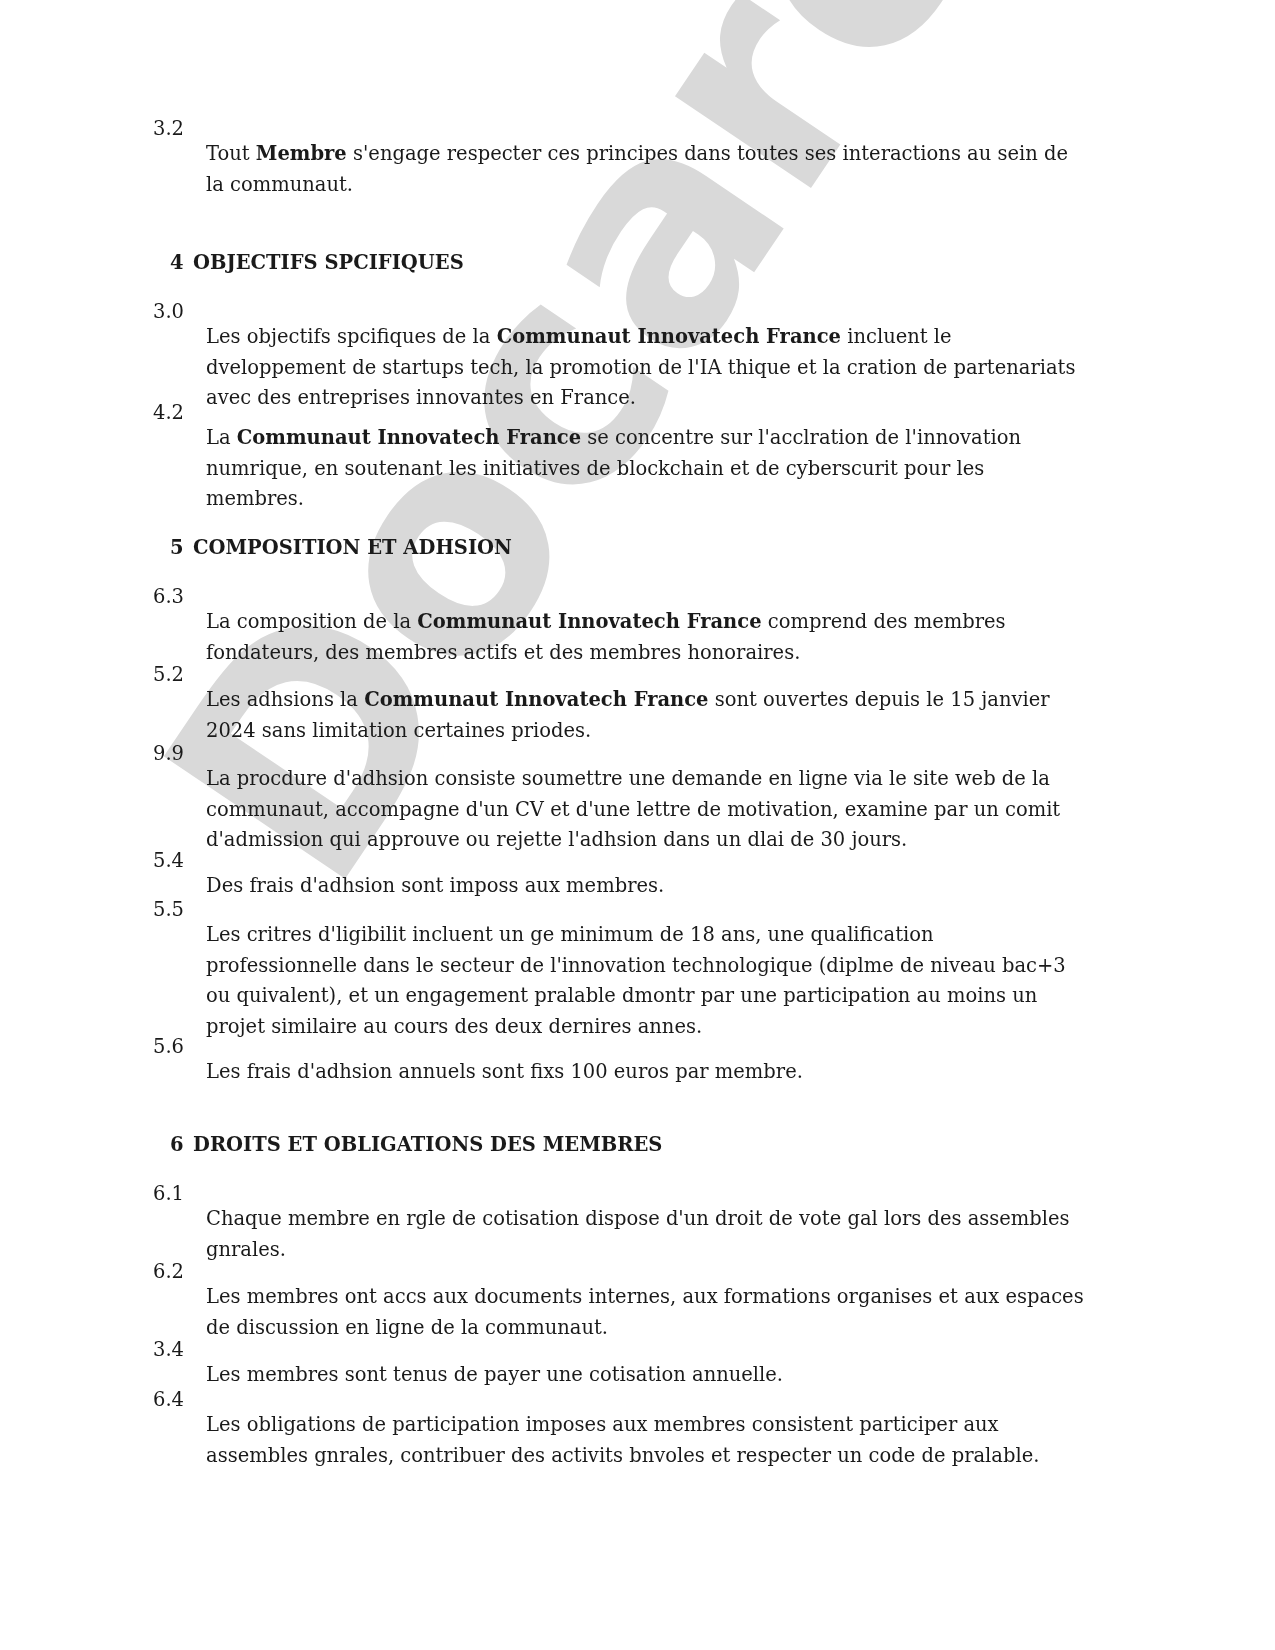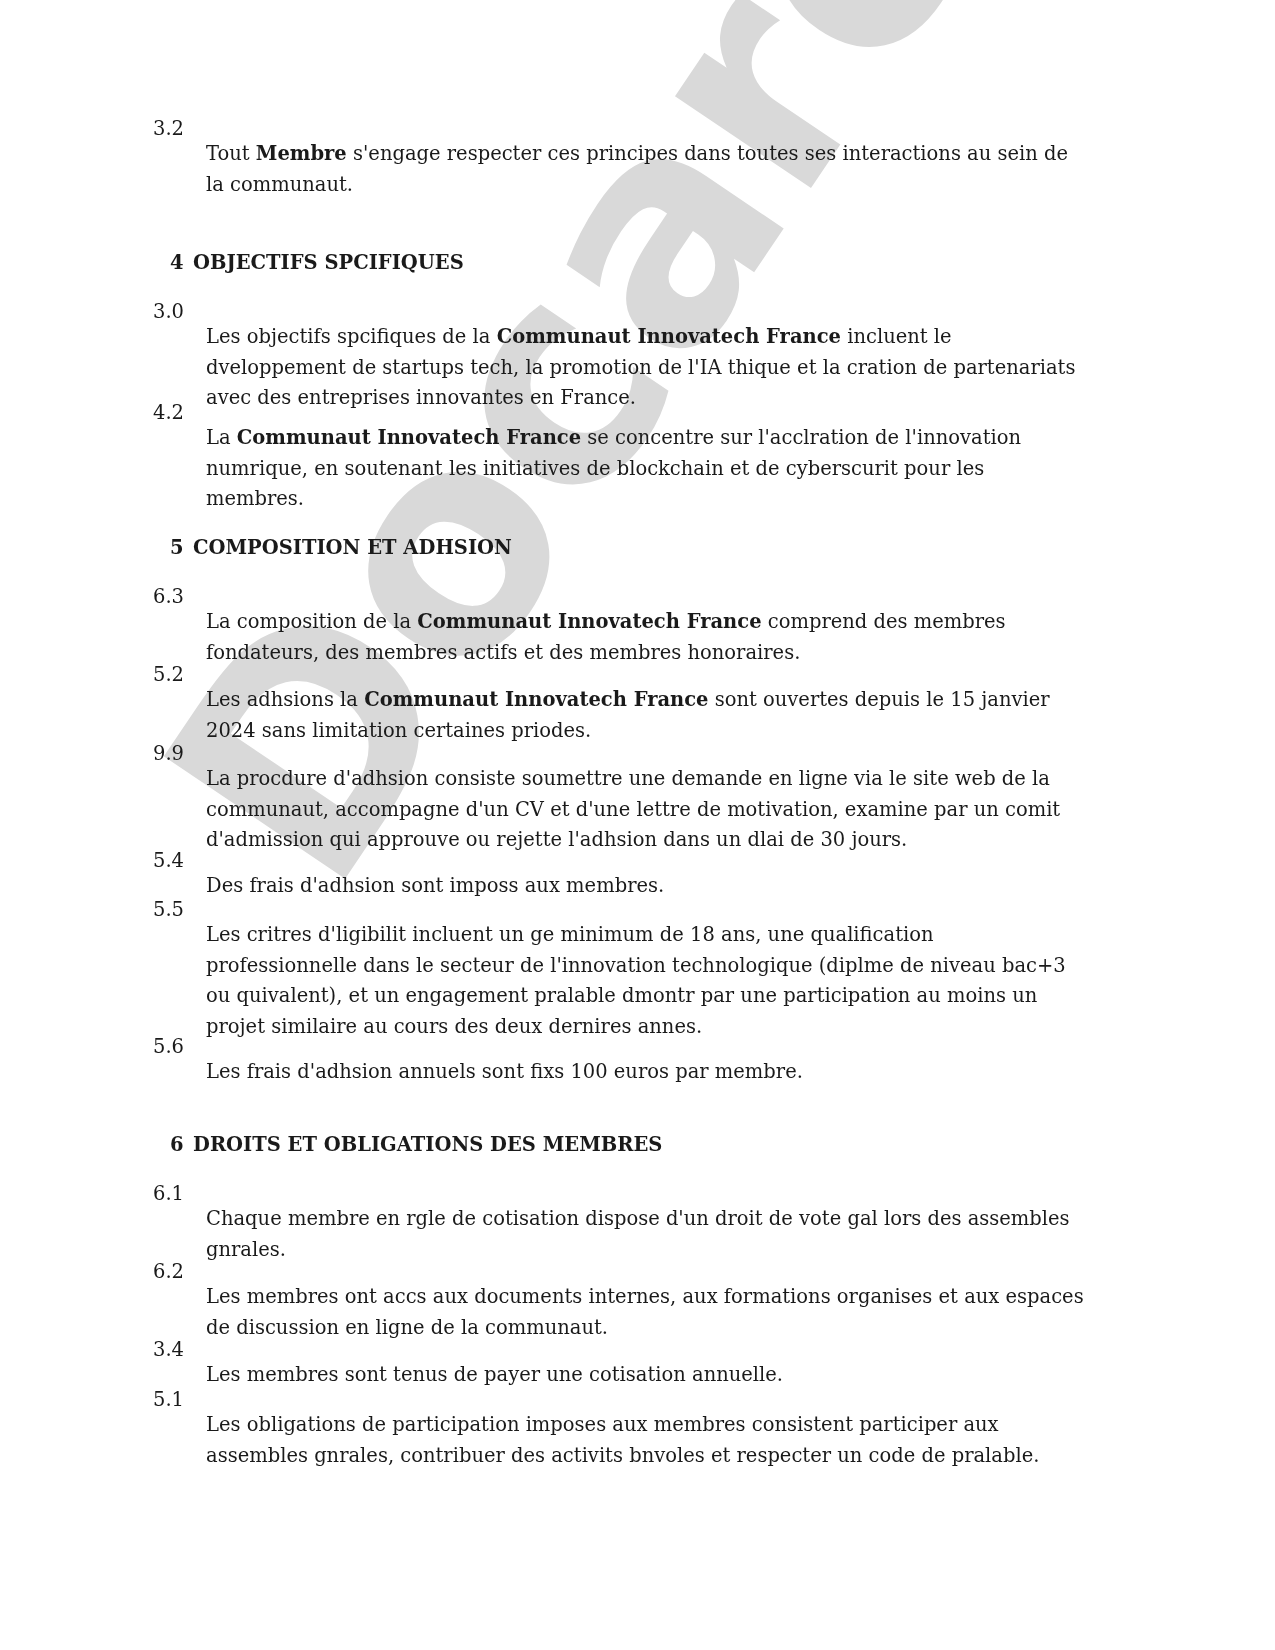--- a/index.html
+++ b/index.html
@@ -78,16 +78,16 @@
     </div>
     <div class="para" style="top: 1257px;">
       <span class="num">6.2</span>
       <span class="txt">Les membres ont accs aux documents internes, aux formations organises et aux espaces de discussion en ligne de la communaut.</span>
     </div>
     <div class="para" style="top: 1335px;">
       <span class="num">3.4</span>
       <span class="txt">Les membres sont tenus de payer une cotisation annuelle.</span>
     </div>
     <div class="para" style="top: 1385px;">
-      <span class="num">5.1</span>
+      <span class="num">6.4</span>
       <span class="txt">Les obligations de participation imposes aux membres consistent  participer aux assembles gnrales,  contribuer  des activits bnvoles et  respecter un code de pralable.</span>
     </div>
   </div>
 
 </body></html>

